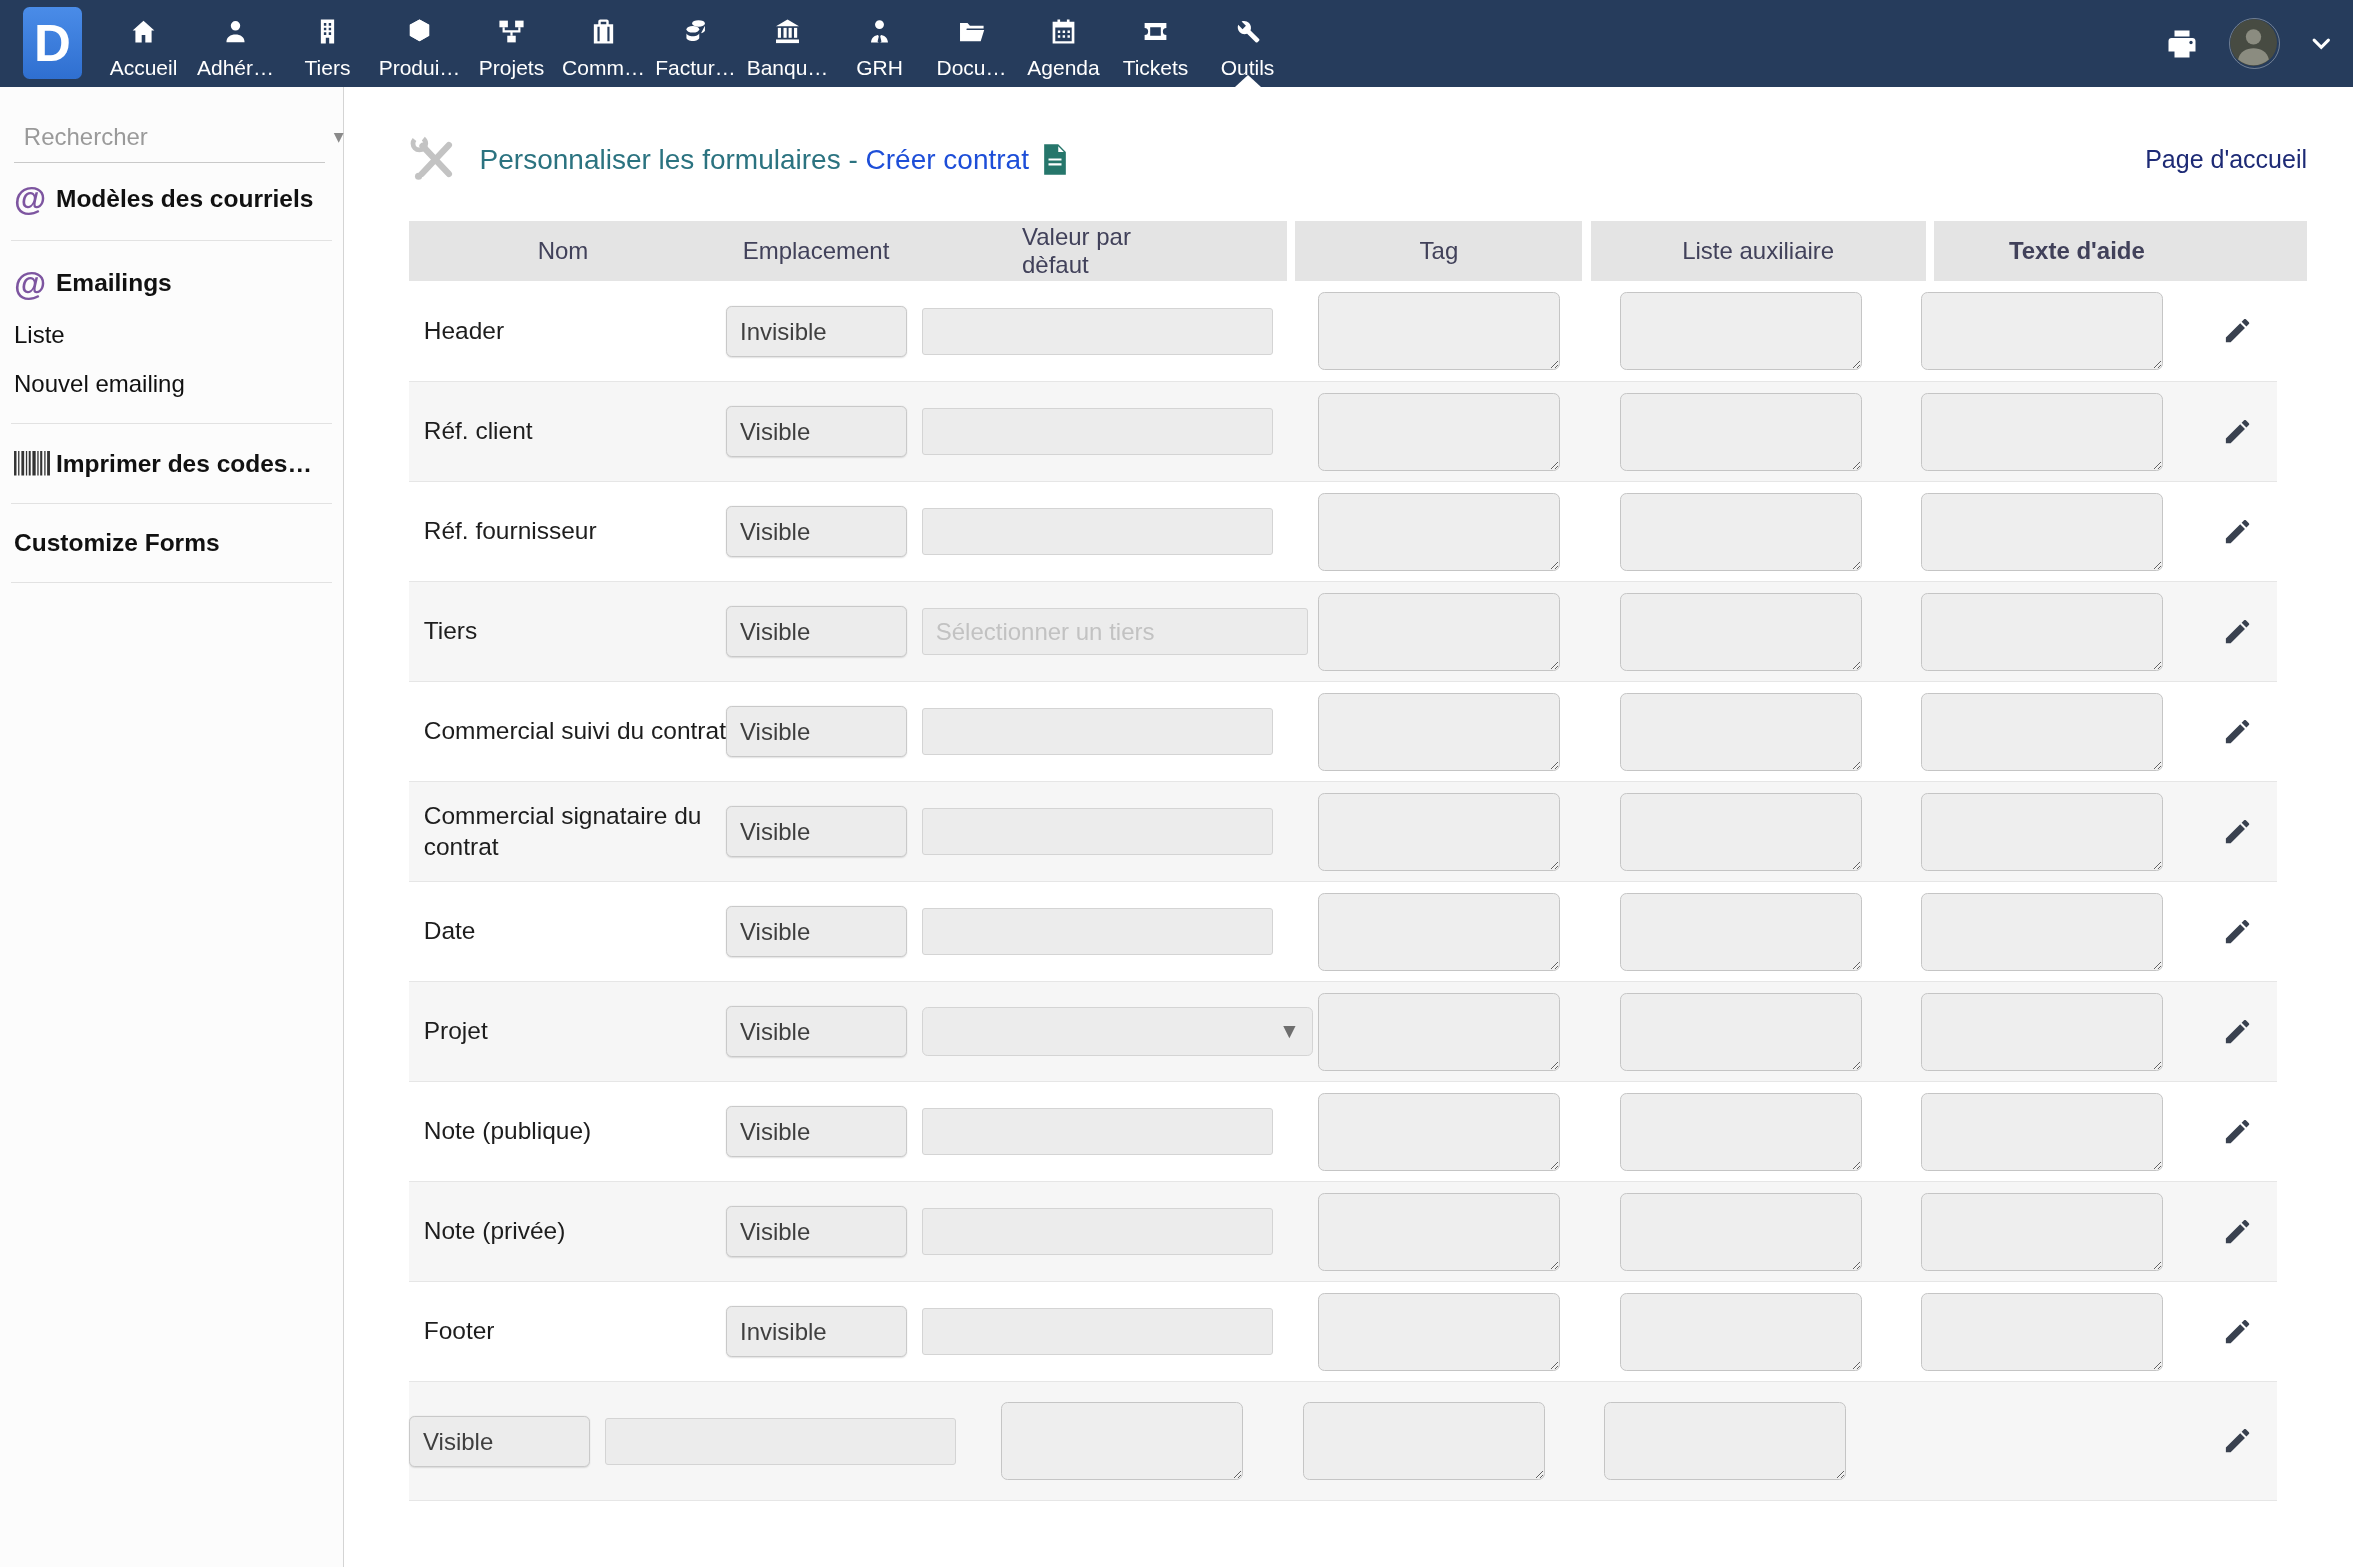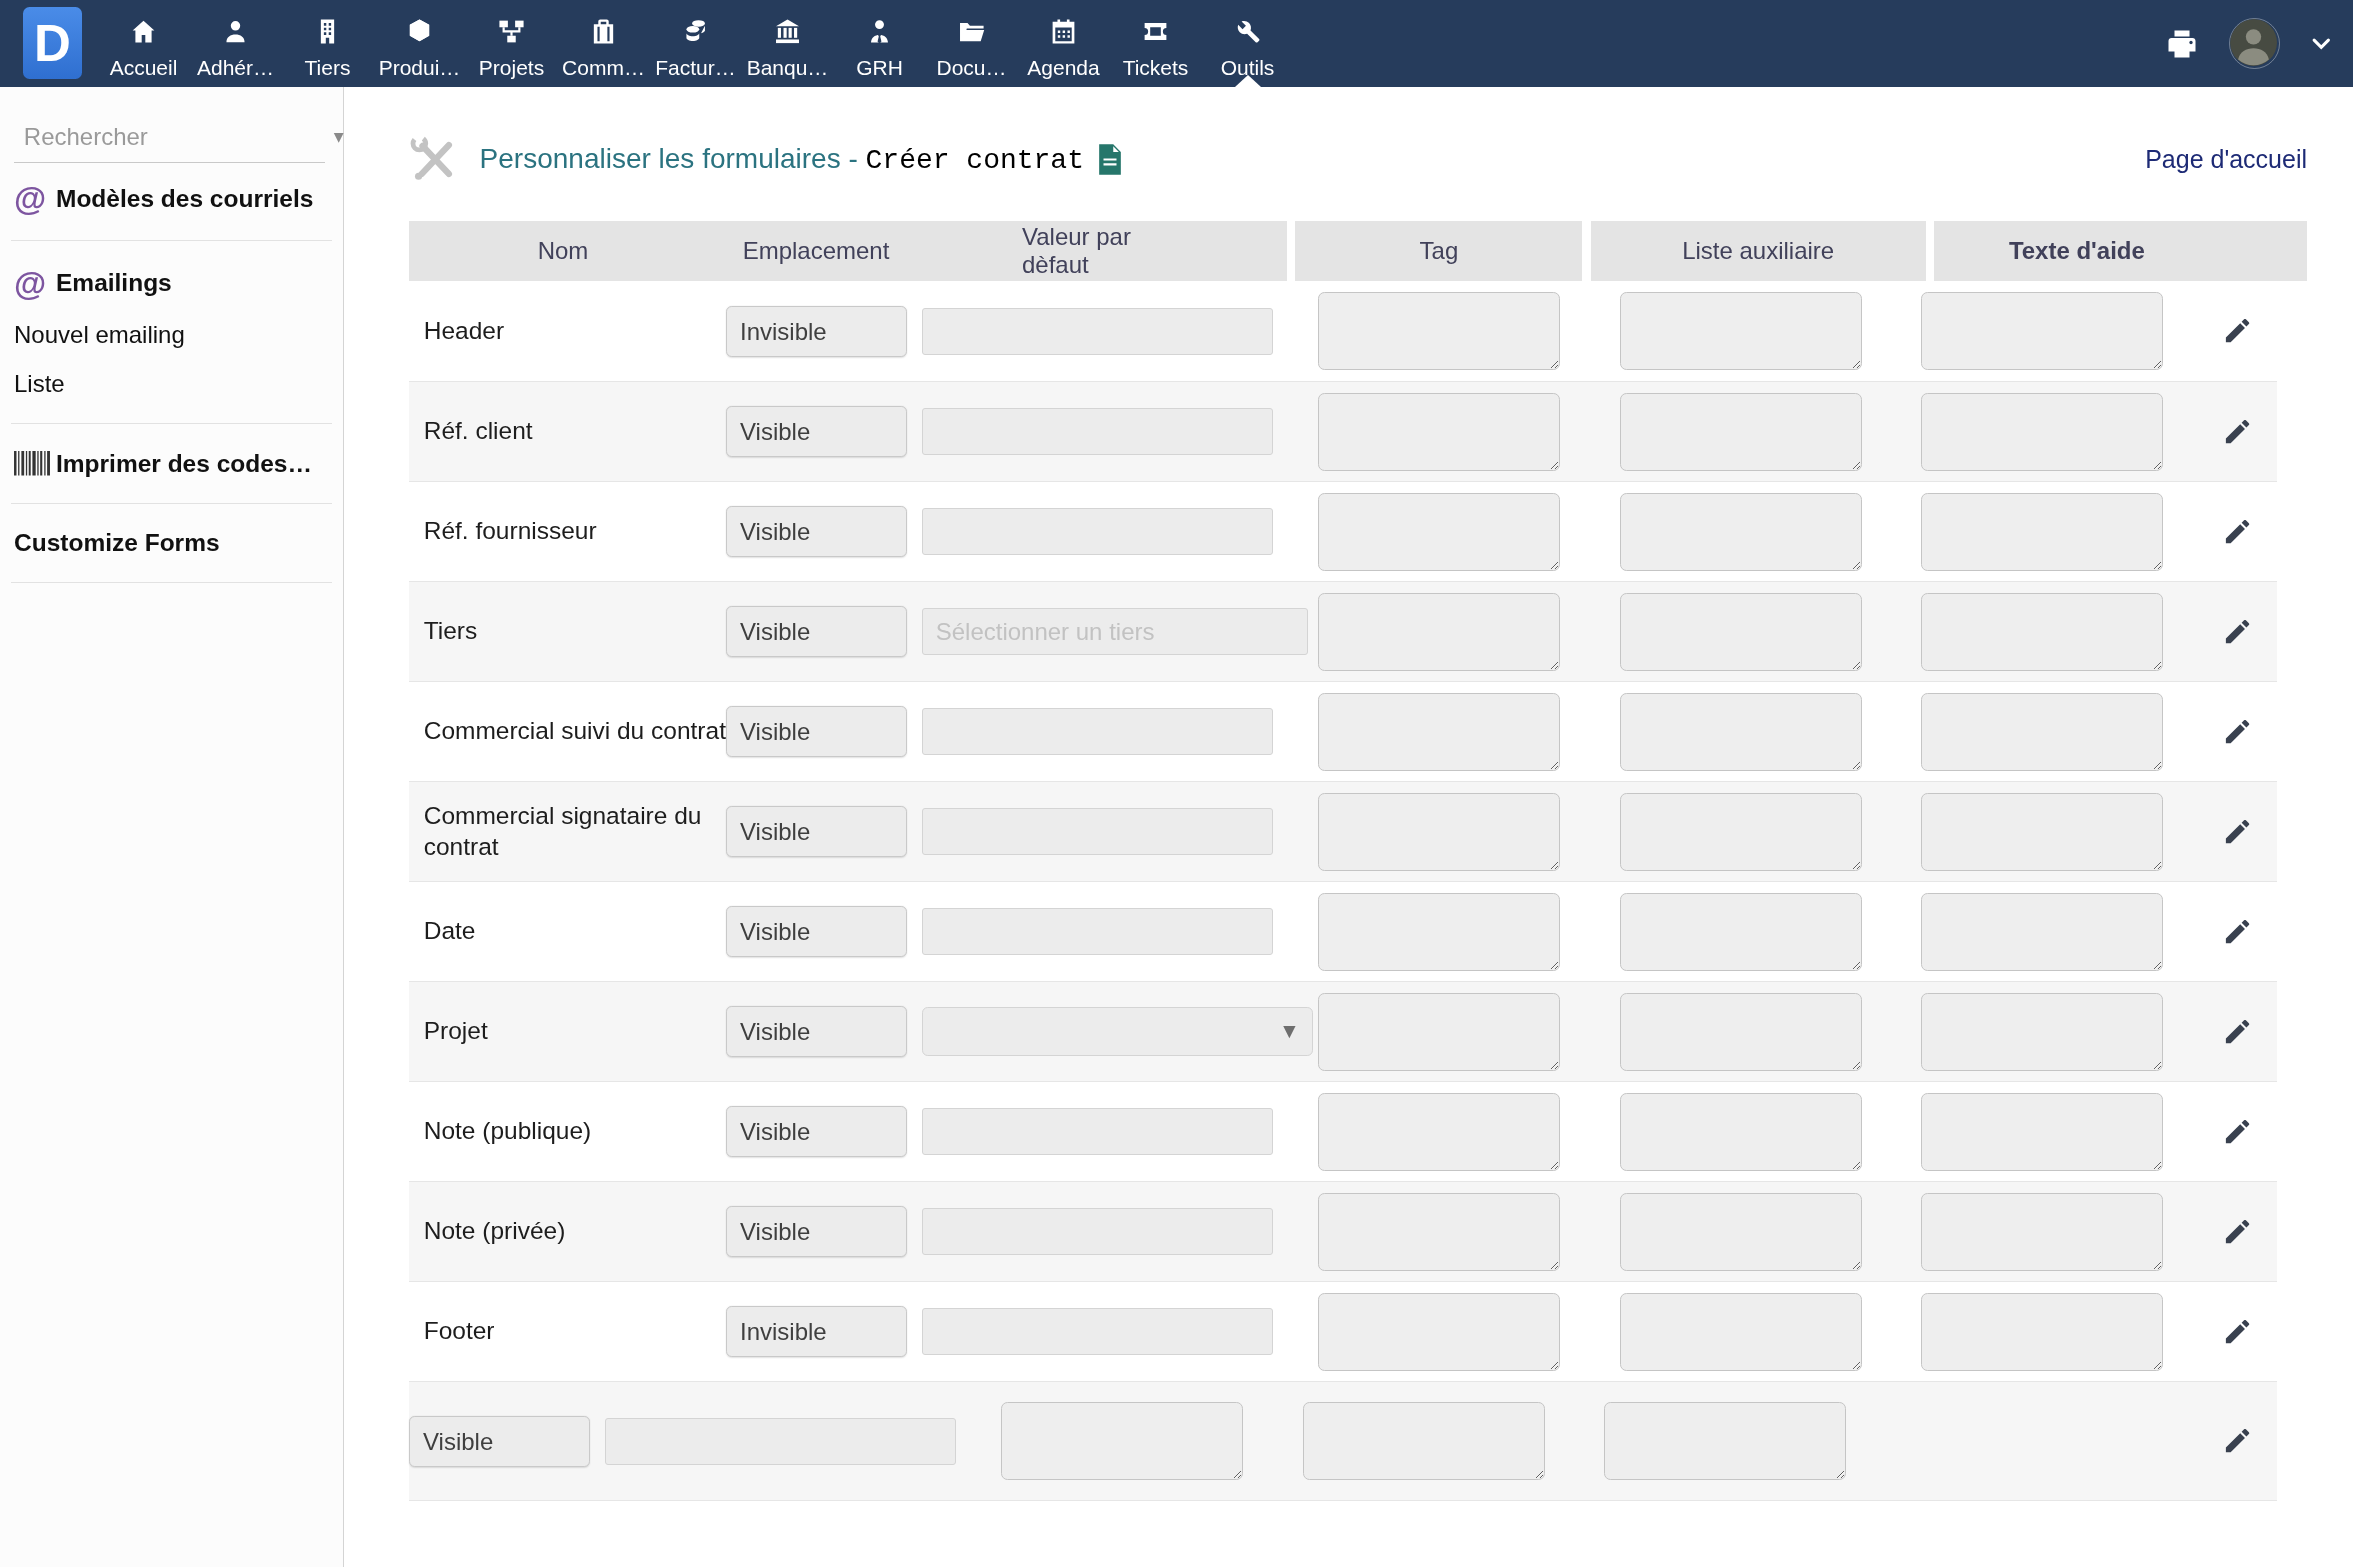--- a/index.html
+++ b/index.html
@@ -43,21 +43,21 @@
   .sb-divider { border-top:0.8px solid #e2e2e2; margin:6.5px 11.4px; }
   .barcode svg { width:36px; height:24.5px; display:block; }
 
   
   .main { flex:1; background:#fff; padding:0 47px 0 65px; }
   .title-row { display:flex; align-items:center; margin-top:47px; }
   .tools-icon { margin-right:19.6px; }
   .tools-icon svg { width:51px; height:51px; display:block; }
   .page-title { font-size:28px; }
   .pt-prefix, .pt-sep { color:#2b7380; }
-  .pt-object { color:#000000;font-family:Liberation Mono, monospace; }
+  .pt-object { color:#1d4ed8; }
   .doc-icon { margin-left:13px; }
   .doc-icon svg { width:26px; height:33px; display:block; fill:#26766b; }
   .home-link { margin-left:auto; color:#1d2a75; font-size:25px; cursor:pointer; }
 
   
   .ctable { margin-top:36px; }
   .thead { display:flex; gap:8.2px; width:1898px; }
   .th-seg { background:#e4e4e4; height:60px; position:relative; display:flex; align-items:center;
     justify-content:center; color:#41415a; font-size:24px; }
   .th-seg.s1 { width:899px; }
@@ -261,24 +261,24 @@
         </div>
         <div class="sb-divider"></div>
         <div class="sb-section">
           <div class="sb-item bold">
             <span class="sb-icon">
               <span class="at-glyph">@</span>
             </span>
             <span class="sb-label">Emailings</span>
           </div>
           <div class="sb-item no-icon">
+            <span class="sb-label">Liste</span>
+          </div>
+          <div class="sb-item no-icon">
             <span class="sb-label">Nouvel emailing</span>
-          </div>
-          <div class="sb-item no-icon">
-            <span class="sb-label">Liste</span>
           </div>
         </div>
         <div class="sb-divider"></div>
         <div class="sb-section">
           <div class="sb-item bold">
             <span class="sb-icon barcode">
               <svg viewBox="0 0 44 30">
                 <g fill="#333">
                   <rect x="0" y="0" width="3" height="30"></rect>
                   <rect x="5" y="0" width="1.6" height="30"></rect>

